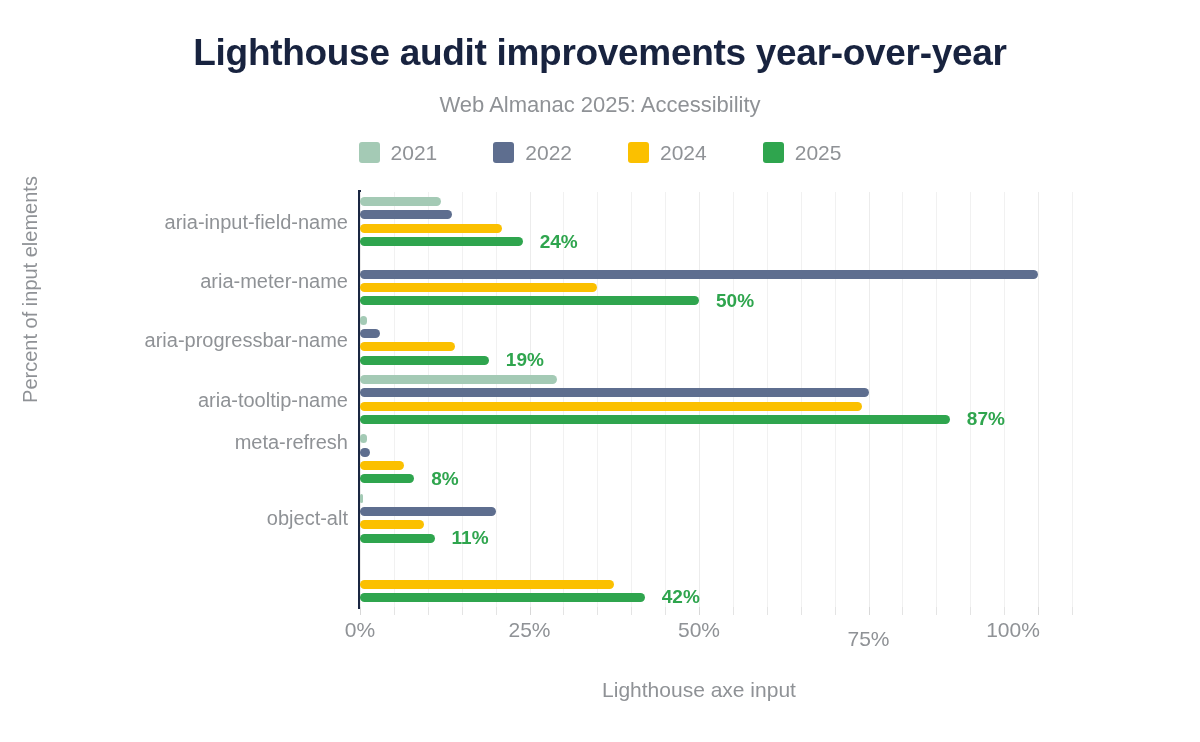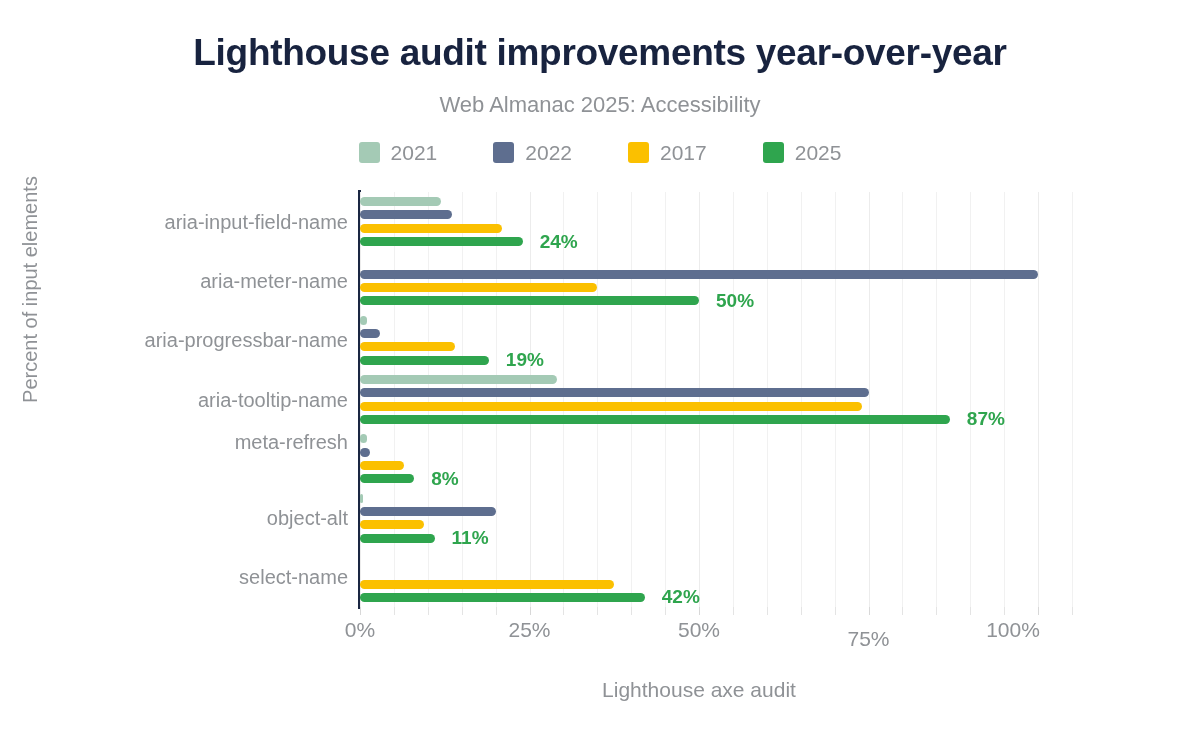--- a/index.html
+++ b/index.html
@@ -206,38 +206,37 @@
       <div class="legend-item">
         <span class="legend-swatch" style="background: rgb(164, 202, 181);"></span>
         <span class="legend-label">2021</span>
       </div>
       <div class="legend-item">
         <span class="legend-swatch" style="background: rgb(94, 110, 143);"></span>
         <span class="legend-label">2022</span>
       </div>
       <div class="legend-item">
         <span class="legend-swatch" style="background: rgb(251, 192, 0);"></span>
-        <span class="legend-label">2017</span>
+        <span class="legend-label">2024</span>
       </div>
       <div class="legend-item">
         <span class="legend-swatch" style="background: rgb(47, 165, 78);"></span>
         <span class="legend-label">2025</span>
       </div>
     </div>
 
   <div id="axis-line"></div>
 
   <div id="cat-labels">
       <div class="cat-label" style="top: 29.6429px;">aria-input-field-name</div>
       <div class="cat-label" style="top: 148.214px;">aria-progressbar-name</div>
       <div class="cat-label" style="top: 88.9286px;">aria-meter-name</div>
       <div class="cat-label" style="top: 207.5px;">aria-tooltip-name</div>
       <div class="cat-label" style="top: 250px;">meta-refresh</div>
       <div class="cat-label" style="top: 326.071px;">object-alt</div>
-      <div class="cat-label" style="top: 385.357px;">select-name</div>
     </div>
 
   <div id="plot">
     <div id="gridlines">
         <div class="gridline major" style="left: 0px;"></div>
         <div class="gridline" style="left: 33.9px;"></div>
         <div class="gridline" style="left: 67.8px;"></div>
         <div class="gridline" style="left: 101.7px;"></div>
         <div class="gridline" style="left: 135.6px;"></div>
         <div class="gridline major" style="left: 169.5px;"></div>
@@ -332,15 +331,15 @@
       <div class="tickmark major" style="left: 678px;"></div>
       <div class="tickmark" style="left: 711.9px;"></div>
       <div class="xtick-label" style="left: 0px;">0%</div>
       <div class="xtick-label" style="left: 169.5px;">25%</div>
       <div class="xtick-label" style="left: 339px;">50%</div>
       <div class="xtick-label" style="left: 508.5px; margin-top: 9px;">75%</div>
       <div class="xtick-label" style="left: 653px;">100%</div>
     </div>
 
   <div id="ylabel">Percent of input elements</div>
-  <div id="xlabel">Lighthouse axe audit</div>
+  <div id="xlabel">Lighthouse axe input</div>
 
 </div>
 
 </body></html>

